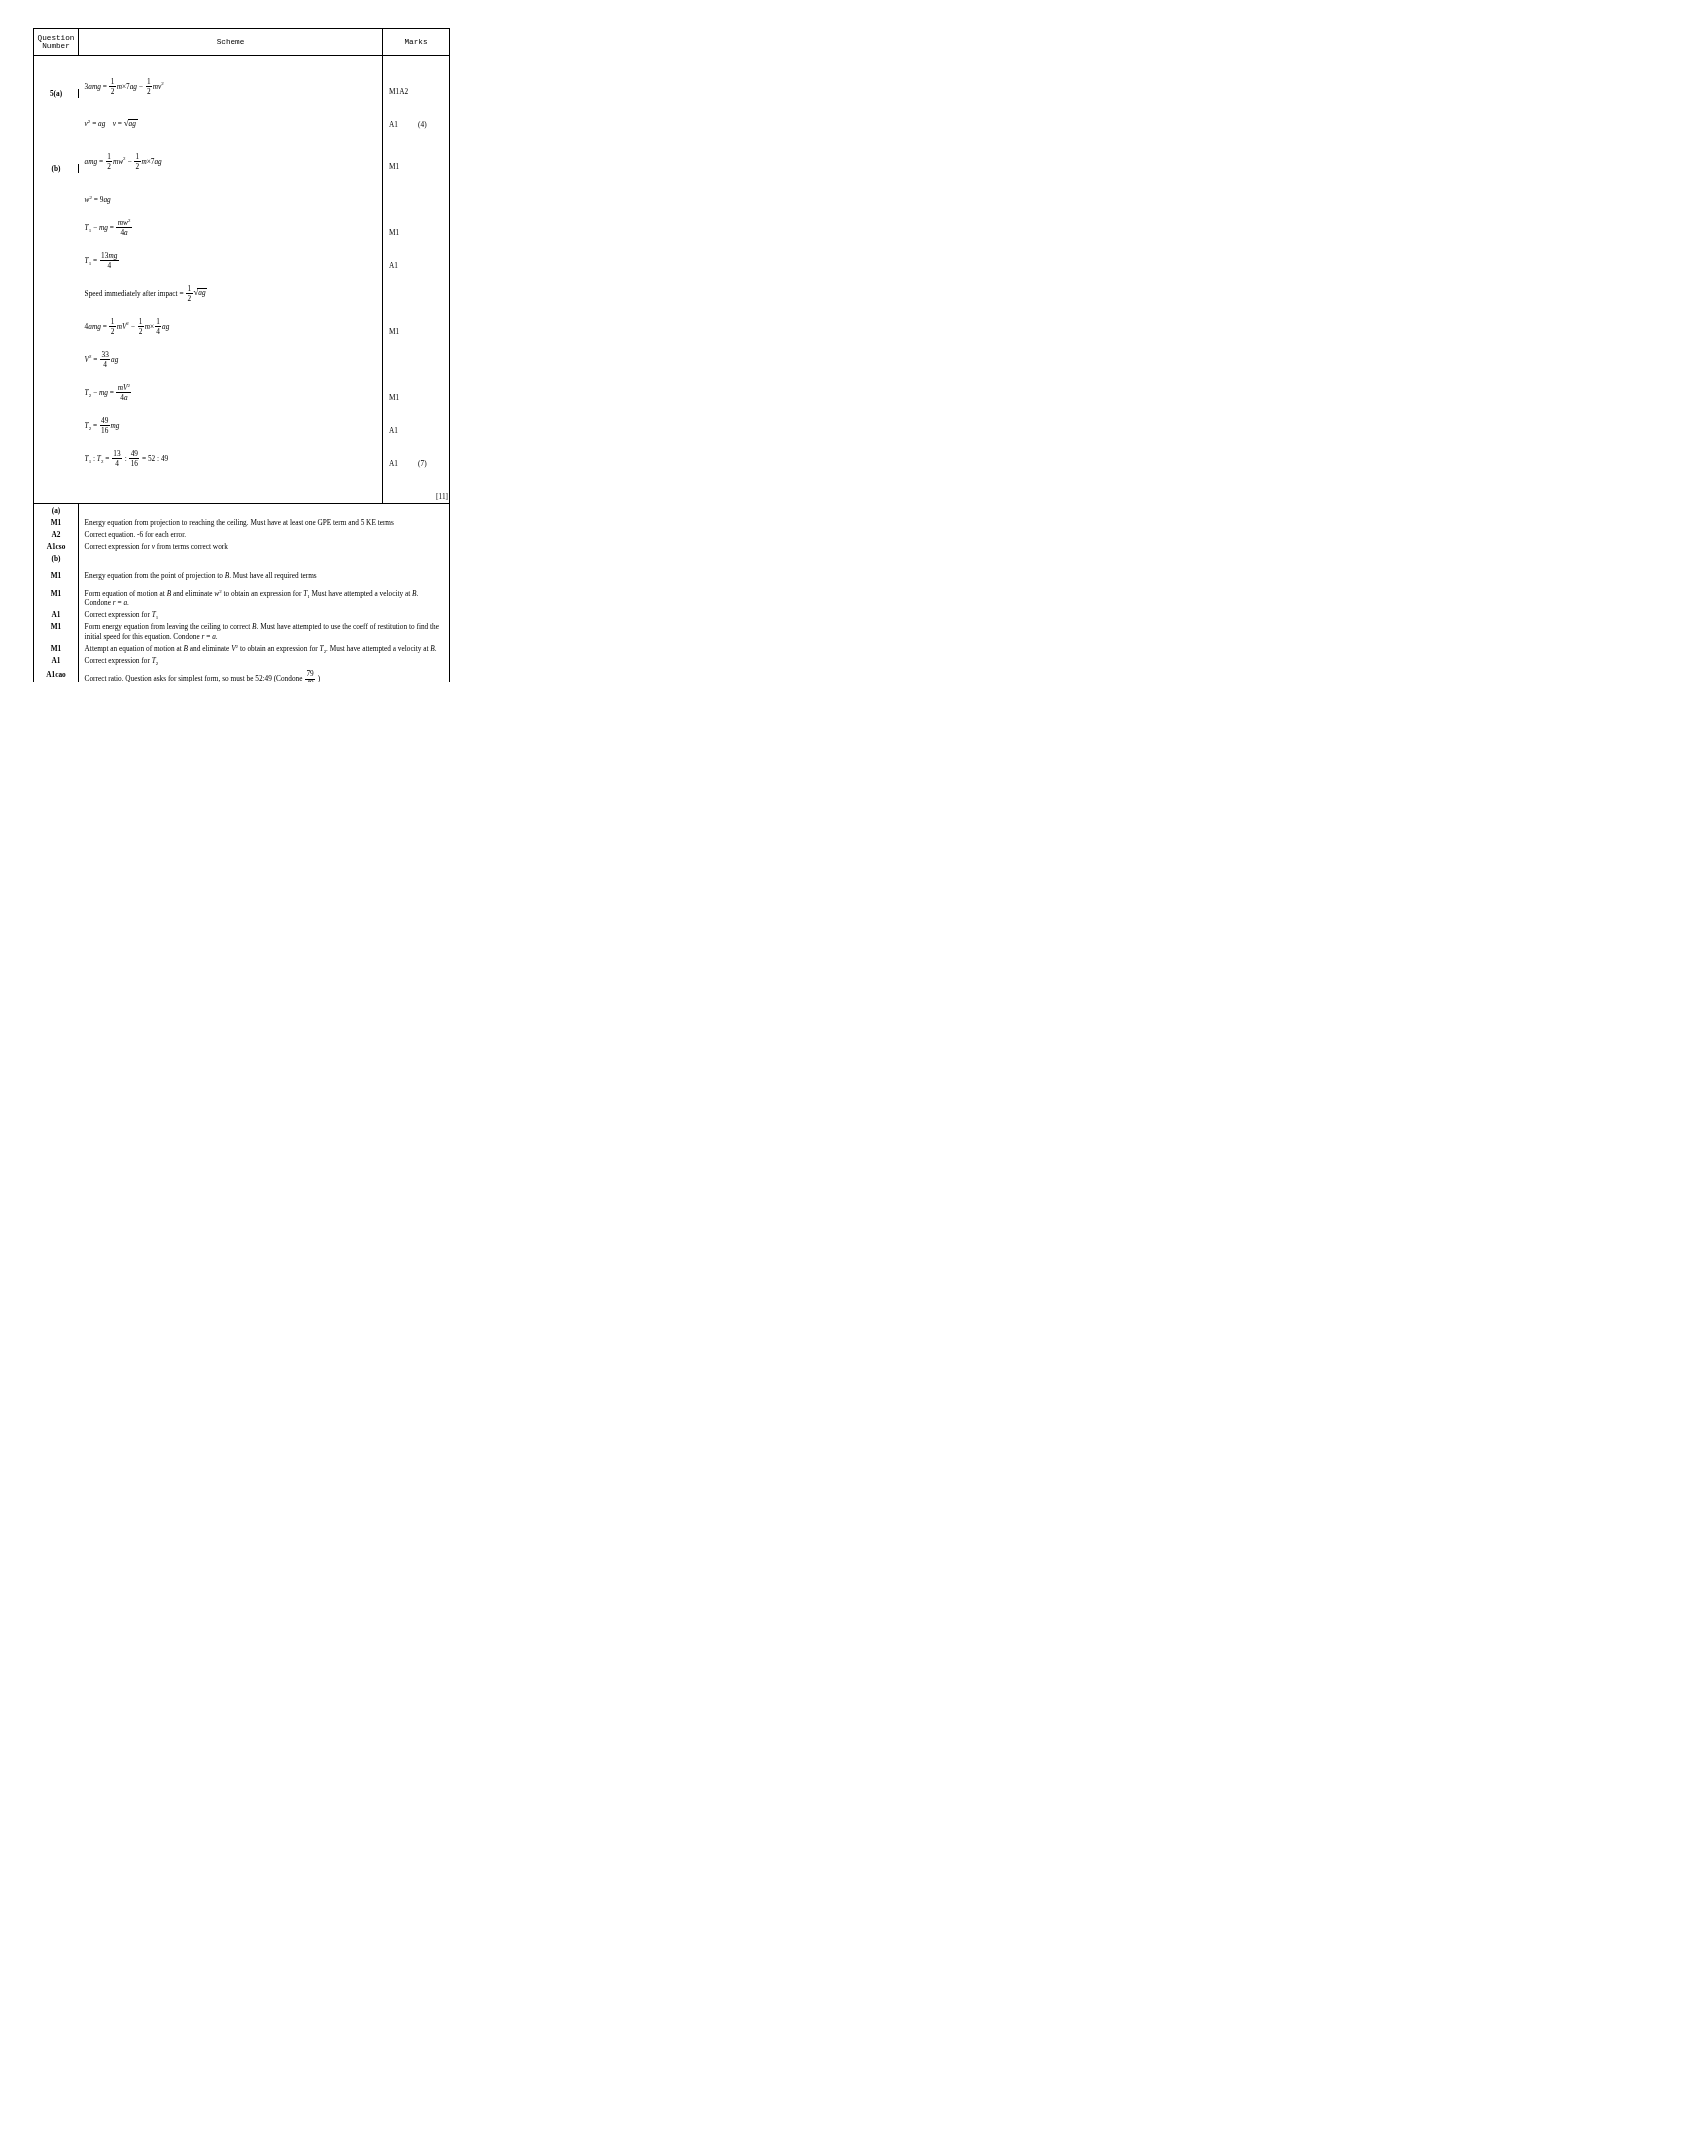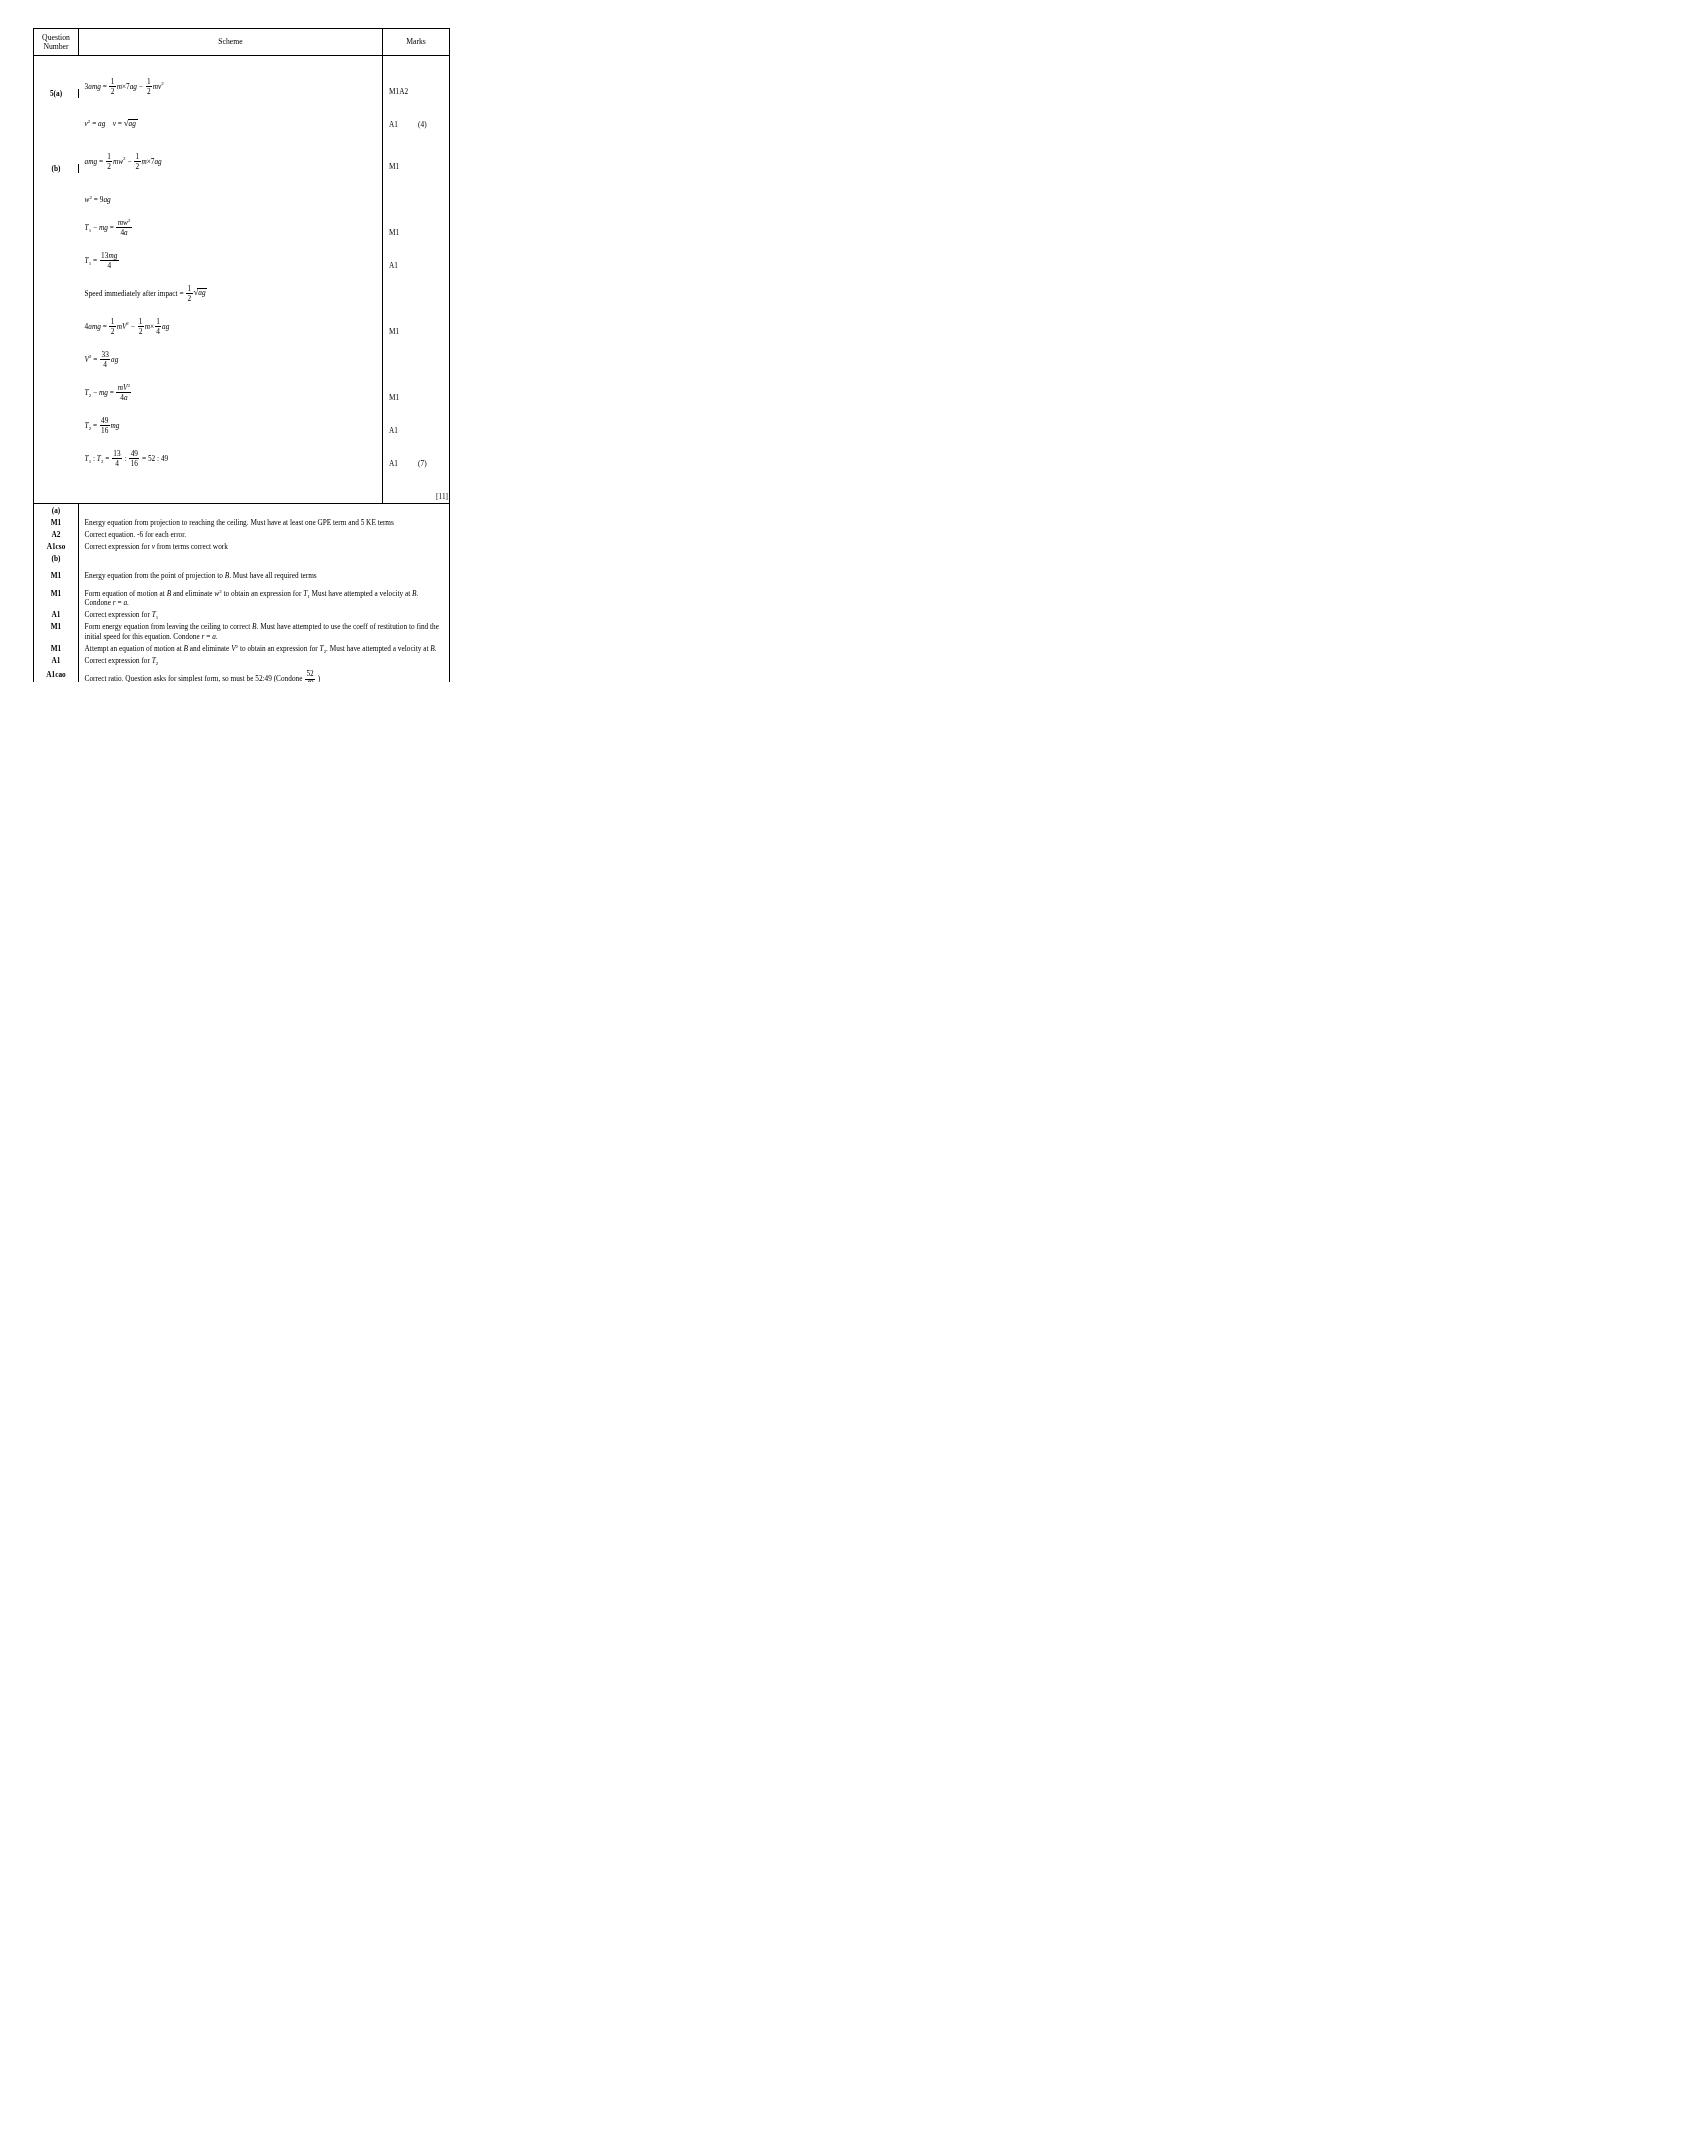--- a/index.html
+++ b/index.html
@@ -9,21 +9,21 @@
     font-family:"Liberation Serif","DejaVu Serif",serif;
   }
   .mtable{
     position:absolute;left:33px;top:27.5px;width:417px;
     border:0.4px solid #000;box-sizing:border-box;background:#fff;
   }
   
   .thead{
     display:grid;grid-template-columns:45px 304px 1fr;
     border-bottom:0.4px solid #000;
-    font-family:Liberation Serif, serif;font-size:7.7px;
+    font-family:Liberation Mono, monospace;font-size:7.7px;
   }
   .thead .hc{display:flex;align-items:center;justify-content:center;text-align:center;min-height:25px;padding:0.9px;}
   .hc1,.hc2{border-right:0.4px solid #000;}
   
   .tmain{display:grid;grid-template-columns:45px 304px 1fr;border-bottom:0.4px solid #000;font-size:7.3px;}
   .tmain .c1{border-right:0.4px solid #000;display:flex;align-items:center;justify-content:center;font-weight:bold;margin-top:33px;}
   .tmain .c2{border-right:0.4px solid #000;display:flex;align-items:flex-end;min-height:24px;padding:2.6px 2.6px 2.6px 5.6px;box-sizing:border-box;}
   .tmain .c2.short{min-height:18px;}
   .tmain .c3{display:flex;align-items:flex-end;padding:2.6px 0 2.6px 6px;}
   .c3 .total{margin-left:auto;margin-right:22.4px;}
@@ -313,19 +313,19 @@
 
     <div class="n1">
         <span>A1</span>
       </div>
     <div class="n2"><span class="ntext"><span class="mr">Correct expression for </span><span class="mi">T</span><span class="msub">2</span></span></div>
 
     <div class="n1 gap-s">
         <span>A1cao</span>
       </div>
     <div class="n2 gap-s"><span class="ntext"><span class="mr">Correct ratio. Question asks for simplest form, so must be 52:49  (Condone </span><span class="mfrac">
-            <span class="fn"><span class="mr">52</span></span>
+            <span class="fn"><span class="mr">79</span></span>
             <span class="fd"><span class="mr">49</span></span>
           </span><span class="mr"> )</span></span></div>
   </div>
 
 </div>
 
 
 </body></html>

